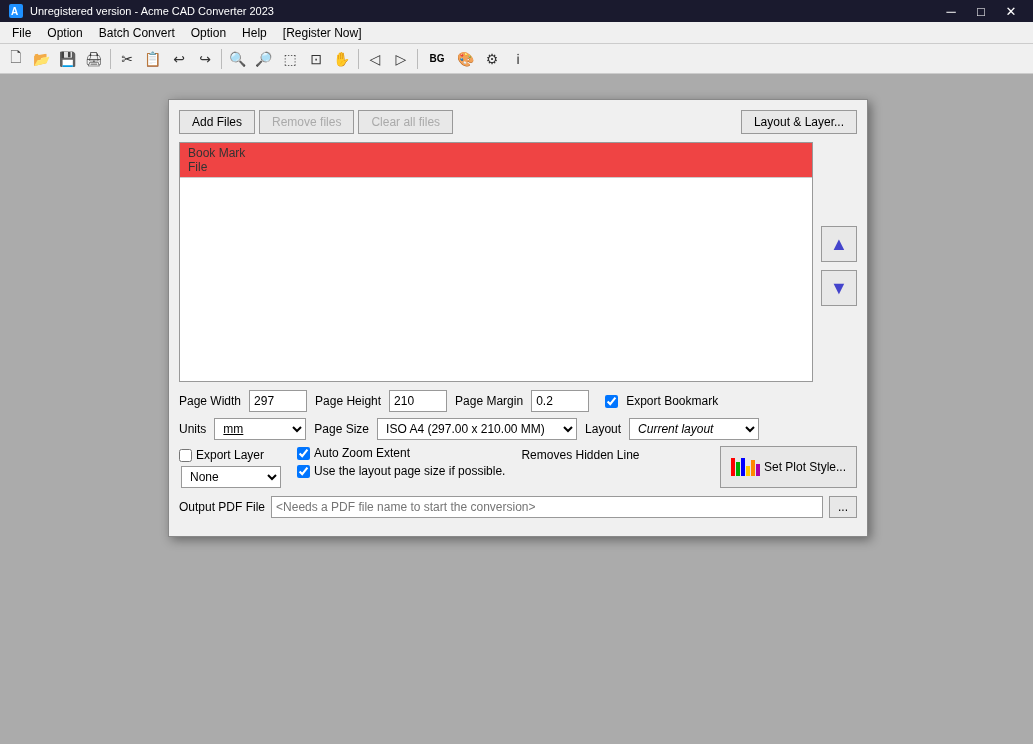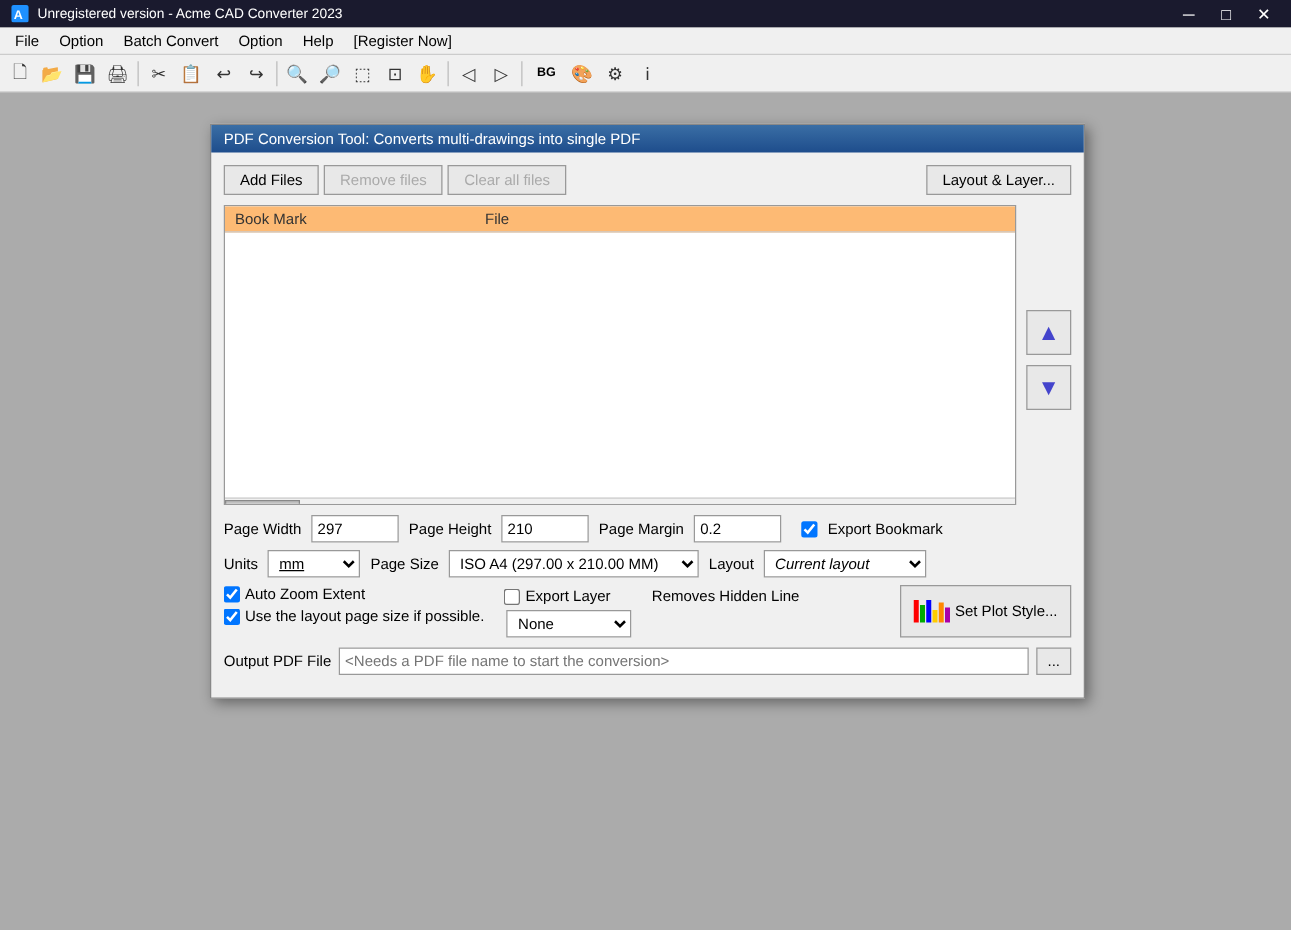--- a/index.html
+++ b/index.html
@@ -169,22 +169,23 @@
       position: relative;
       border: 1px solid #999;
       background: white;
       height: 240px;
       margin-bottom: 8px;
       overflow: hidden;
     }
     .file-list-header {
       display: flex;
       border-bottom: 1px solid #ccc;
-      background: #fdba74;
+      background: #ef4444;
       padding: 3px 8px;
+      flex-direction: column;
     }
     .file-list-header-col {
       font-size: 12px;
       color: #333;
     }
     .file-list-header-col:first-child { width: 200px; }
     .file-list-body {
       height: calc(100% - 26px);
       overflow-y: auto;
       overflow-x: auto;
@@ -214,21 +215,21 @@
       color: #000;
       white-space: nowrap;
     }
     .form-input {
       border: 1px solid #999;
       padding: 2px 4px;
       font-size: 12px;
       background: white;
       height: 22px;
     }
-    .form-input-sm { width: 70px; }
+    .form-input-sm { width: 58px; }
     .form-select {
       border: 1px solid #999;
       padding: 2px 4px;
       font-size: 12px;
       background: white;
       height: 22px;
       cursor: pointer;
     }
 
     .checkbox-label {
@@ -411,23 +412,20 @@
   <button class="toolbar-btn toolbar-btn-bg">BG</button>
   <button class="toolbar-btn">🎨</button>
   <button class="toolbar-btn">⚙</button>
   <button class="toolbar-btn">ℹ</button>
 </div>
 
 <div class="main-bg">
 
   <div class="dialog">
 
-    <div class="dialog-title">
-      <span>PDF Conversion Tool: Converts multi-drawings into single PDF</span>
-    </div>
 
     <div class="dialog-content">
 
       <div class="button-row">
         <button class="btn btn-primary">Add Files</button>
         <button class="btn btn-disabled" style="color:#aaa;">Remove files</button>
         <button class="btn btn-disabled" style="color:#aaa;">Clear all files</button>
         <button class="btn" style="margin-left:auto;">Layout &amp; Layer...</button>
       </div>
 
@@ -458,61 +456,61 @@
         <span class="form-label">Page Height</span>
         <input class="form-input form-input-sm" type="text" value="210" style="">
         <span class="form-label">Page Margin</span>
         <input class="form-input form-input-sm" type="text" value="0.2" style="">
         <input type="checkbox" checked="" style="margin-left: 8px;">
         <span class="form-label">Export Bookmark</span>
       </div>
 
       <div class="form-row">
         <span class="form-label">Units</span>
-        <select class="form-select" style="width:74px;text-decoration:underline;">
+        <select class="form-select" style="width:92px;text-decoration:underline;">
           <option>mm</option>
           <option>inch</option>
         </select>
         <span class="form-label">Page Size</span>
         <select class="form-select" style="width:200px;">
           <option>ISO A4 (297.00 x 210.00 MM)</option>
           <option>ISO A3</option>
           <option>Letter</option>
         </select>
         <span class="form-label">Layout</span>
         <select class="form-select" style="width:130px;font-style:italic;">
           <option>Current layout</option>
           <option>Model</option>
           <option>All layouts</option>
         </select>
       </div>
 
       <div style="display:flex; gap:16px; align-items:flex-start; margin-bottom:8px;">
 
-        <div style="display:flex;flex-direction:column;gap:4px;">
-          <label class="checkbox-label">
-            <input type="checkbox" checked="" style="">
-            <span>Auto Zoom Extent</span>
-          </label>
-          <label class="checkbox-label">
-            <input type="checkbox" checked="" style="">
-            <span>Use the layout page size if possible.</span>
-          </label>
-        </div>
-
         <div style="display:flex;flex-direction:column;gap:4px;padding-top:2px;">
           <label class="checkbox-label">
             <input type="checkbox" style="">
             <span>Export Layer</span>
           </label>
           <select class="form-select" style="width:100px; margin-left:2px;">
             <option>None</option>
             <option>Type 1</option>
             <option>Type 2</option>
           </select>
+        </div>
+
+        <div style="display:flex;flex-direction:column;gap:4px;">
+          <label class="checkbox-label">
+            <input type="checkbox" checked="" style="">
+            <span>Auto Zoom Extent</span>
+          </label>
+          <label class="checkbox-label">
+            <input type="checkbox" checked="" style="">
+            <span>Use the layout page size if possible.</span>
+          </label>
         </div>
 
         <div style="padding-top:2px;">
           <span>Removes Hidden Line</span>
         </div>
 
         <div style="margin-left:auto;">
           <button class="plot-style-btn">
             <div class="color-bars">
               <div class="color-bar" style="height:18px;background:#ff0000;"></div>

